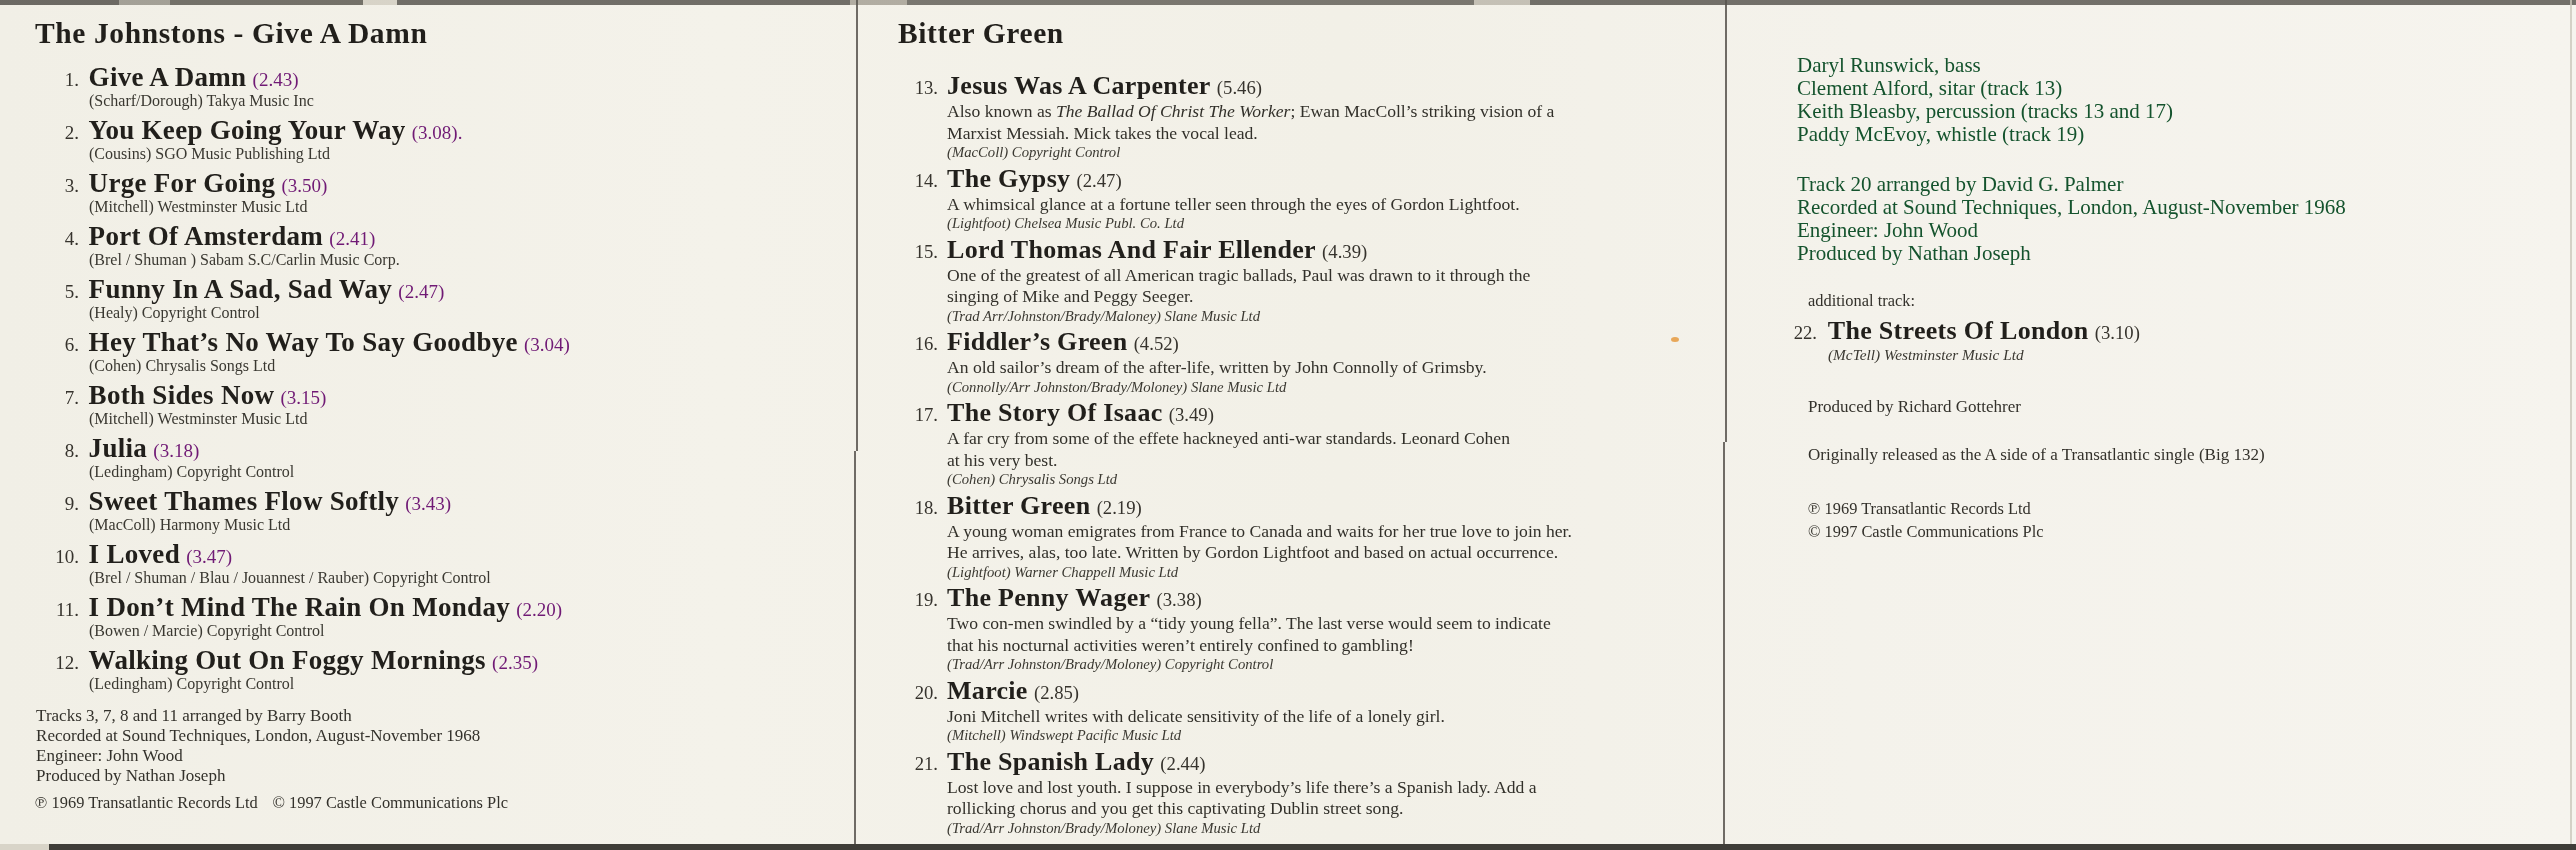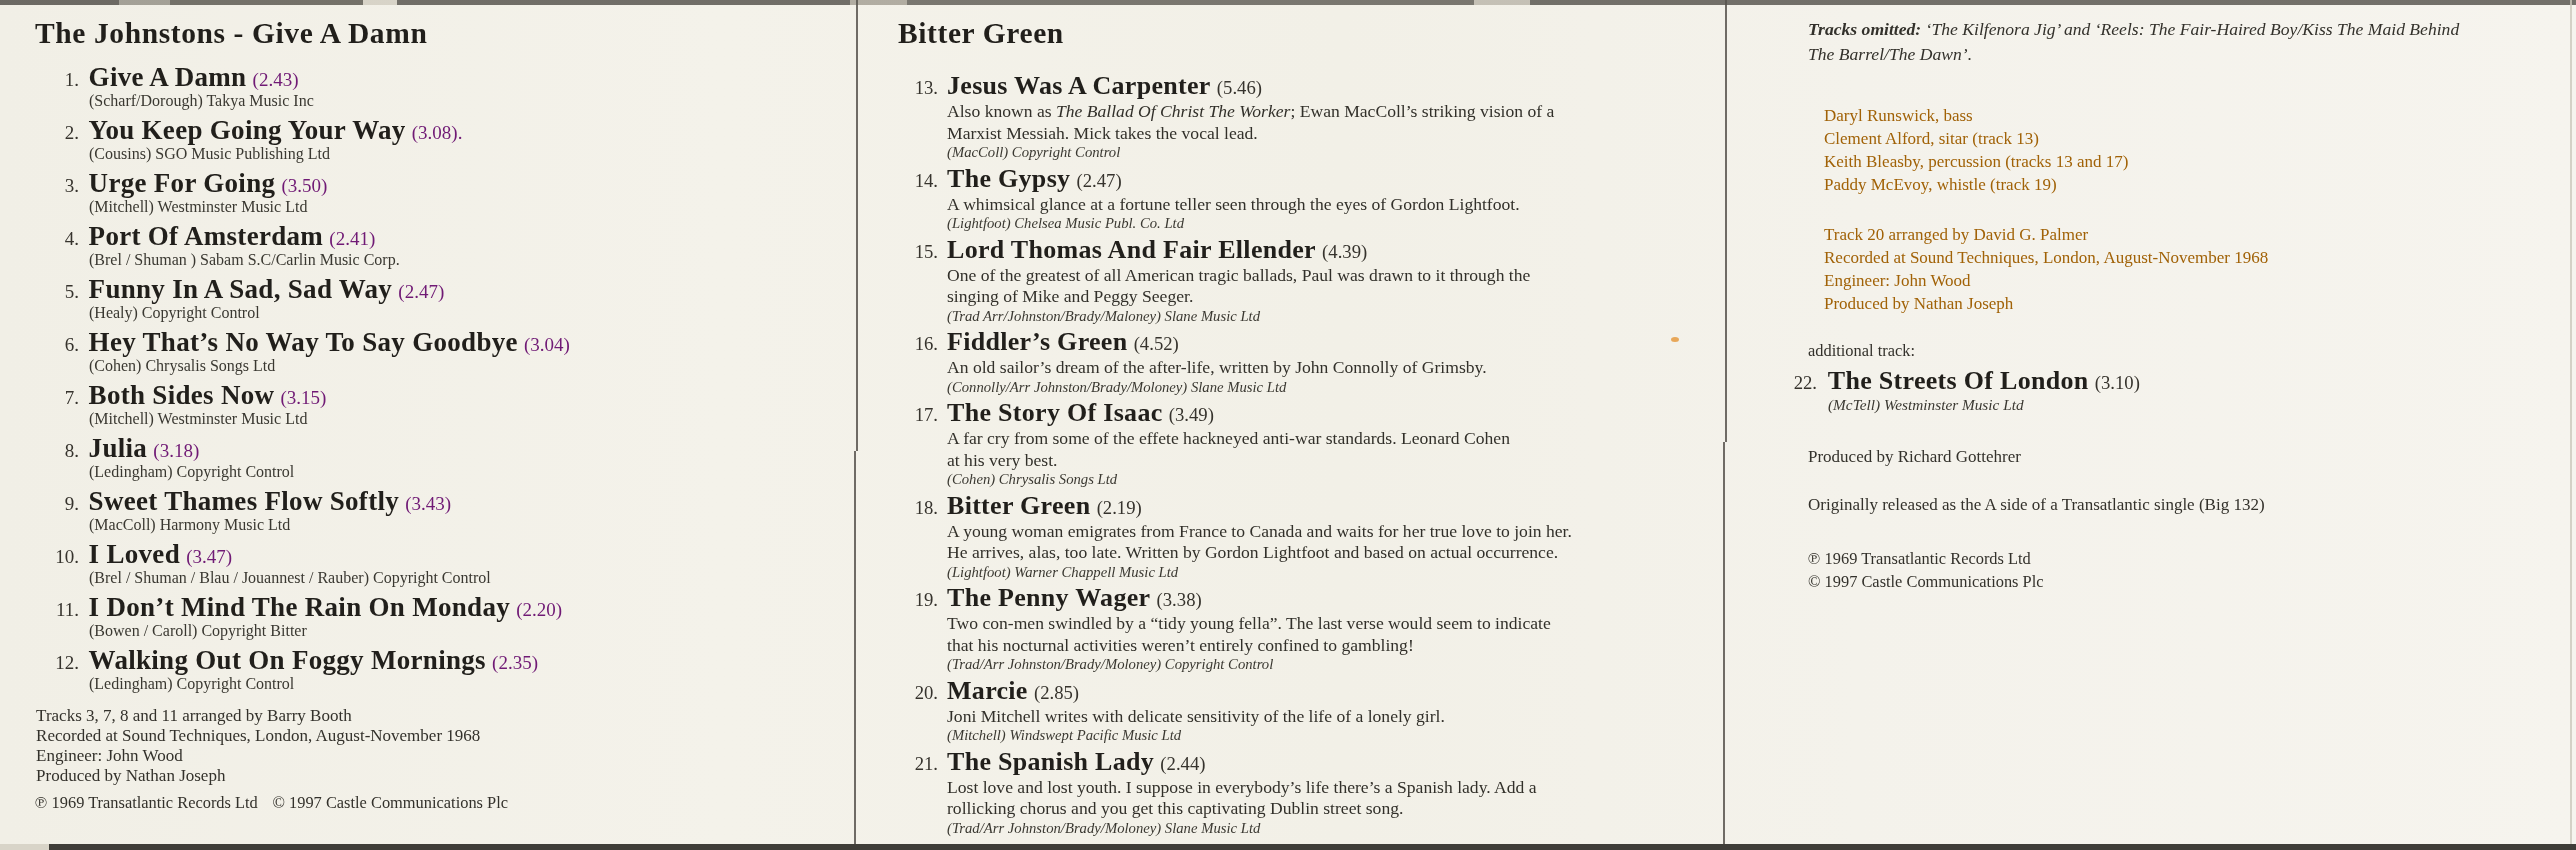--- a/index.html
+++ b/index.html
@@ -51,21 +51,21 @@
   .mtrk-time{margin-left:6.2px;font-size:18.7px;color:#36332d;}
   .mtrk-desc{margin-left:49px;font-size:17.6px;line-height:21.5px;color:#32302a;white-space:nowrap;}
   .mtrk-credit{margin-left:49px;font-style:italic;font-size:14.7px;line-height:17px;color:#3a3831;white-space:nowrap;}
   .ital{font-style:italic;}
 
   
   .right-panel{left:1785px;width:788px;}
   .r-omitted{margin-left:23px;font-size:17.6px;line-height:25px;font-style:italic;color:#33312b;}
   .r-omitted div{white-space:nowrap;}
   .r-omitted .lead{font-weight:bold;}
-  .r-block{margin-left:39px;font-size:17px;line-height:23px;color:#a16207;}
+  .r-block{margin-left:12px;font-size:21px;line-height:23px;color:#14532d;}
   .r-block div{white-space:nowrap;}
   .r-musicians{margin-top:37px;}
   .r-production{margin-top:27px;}
   .r-additional{margin-top:26px;margin-left:23px;font-size:16.4px;color:#33312b;white-space:nowrap;}
   .r-trk{margin-top:5.7px;}
   .r-trk-head{display:flex;align-items:baseline;line-height:27px;white-space:nowrap;}
   .r-trk-num{flex:none;width:32px;text-align:right;font-size:18.7px;color:#36332d;}
   .r-trk-title{margin-left:10.8px;font-size:26px;font-weight:bold;letter-spacing:0.3px;color:#211f1b;}
   .r-trk-time{margin-left:6.2px;font-size:18.7px;color:#36332d;}
   .r-trk-credit{margin-left:43px;font-style:italic;font-size:15.3px;line-height:18px;color:#3a3831;white-space:nowrap;}
@@ -179,21 +179,21 @@
       </div>
       <div class="trk-credit">(Brel / Shuman / Blau / Jouannest / Rauber) Copyright Control</div>
     </div>
 
     <div class="trk">
       <div class="trk-head">
         <span class="trk-num">11.</span>
         <span class="trk-title">I Don’t Mind The Rain On Monday</span>
         <span class="trk-time">(2.20)</span>
       </div>
-      <div class="trk-credit">(Bowen / Caroll) Copyright Bitter</div>
+      <div class="trk-credit">(Bowen / Marcie) Copyright Control</div>
     </div>
 
     <div class="trk">
       <div class="trk-head">
         <span class="trk-num">12.</span>
         <span class="trk-title">Walking Out On Foggy Mornings</span>
         <span class="trk-time">(2.35)</span>
       </div>
       <div class="trk-credit">(Ledingham) Copyright Control</div>
     </div>
@@ -307,24 +307,20 @@
         <span class="mtrk-time">(2.44)</span>
       </div>
       <div class="mtrk-desc">Lost love and lost youth. I suppose in everybody’s life there’s a Spanish lady. Add a</div>
       <div class="mtrk-desc">rollicking chorus and you get this captivating Dublin street song.</div>
       <div class="mtrk-credit">(Trad/Arr Johnston/Brady/Moloney) Slane Music Ltd</div>
     </div>
   </div>
 </div>
 
 <div class="panel right-panel">
-  <div class="r-omitted">
-    <div><span class="lead">Tracks omitted: </span><span>‘The Kilfenora Jig’ and ‘Reels: The Fair-Haired Boy/Kiss The Maid Behind</span></div>
-    <div>The Barrel/The Dawn’.</div>
-  </div>
 
   <div class="r-block r-musicians">
     <div>Daryl Runswick, bass</div>
     <div>Clement Alford, sitar (track 13)</div>
     <div>Keith Bleasby, percussion (tracks 13 and 17)</div>
     <div>Paddy McEvoy, whistle (track 19)</div>
   </div>
 
   <div class="r-block r-production">
     <div>Track 20 arranged by David G. Palmer</div>

